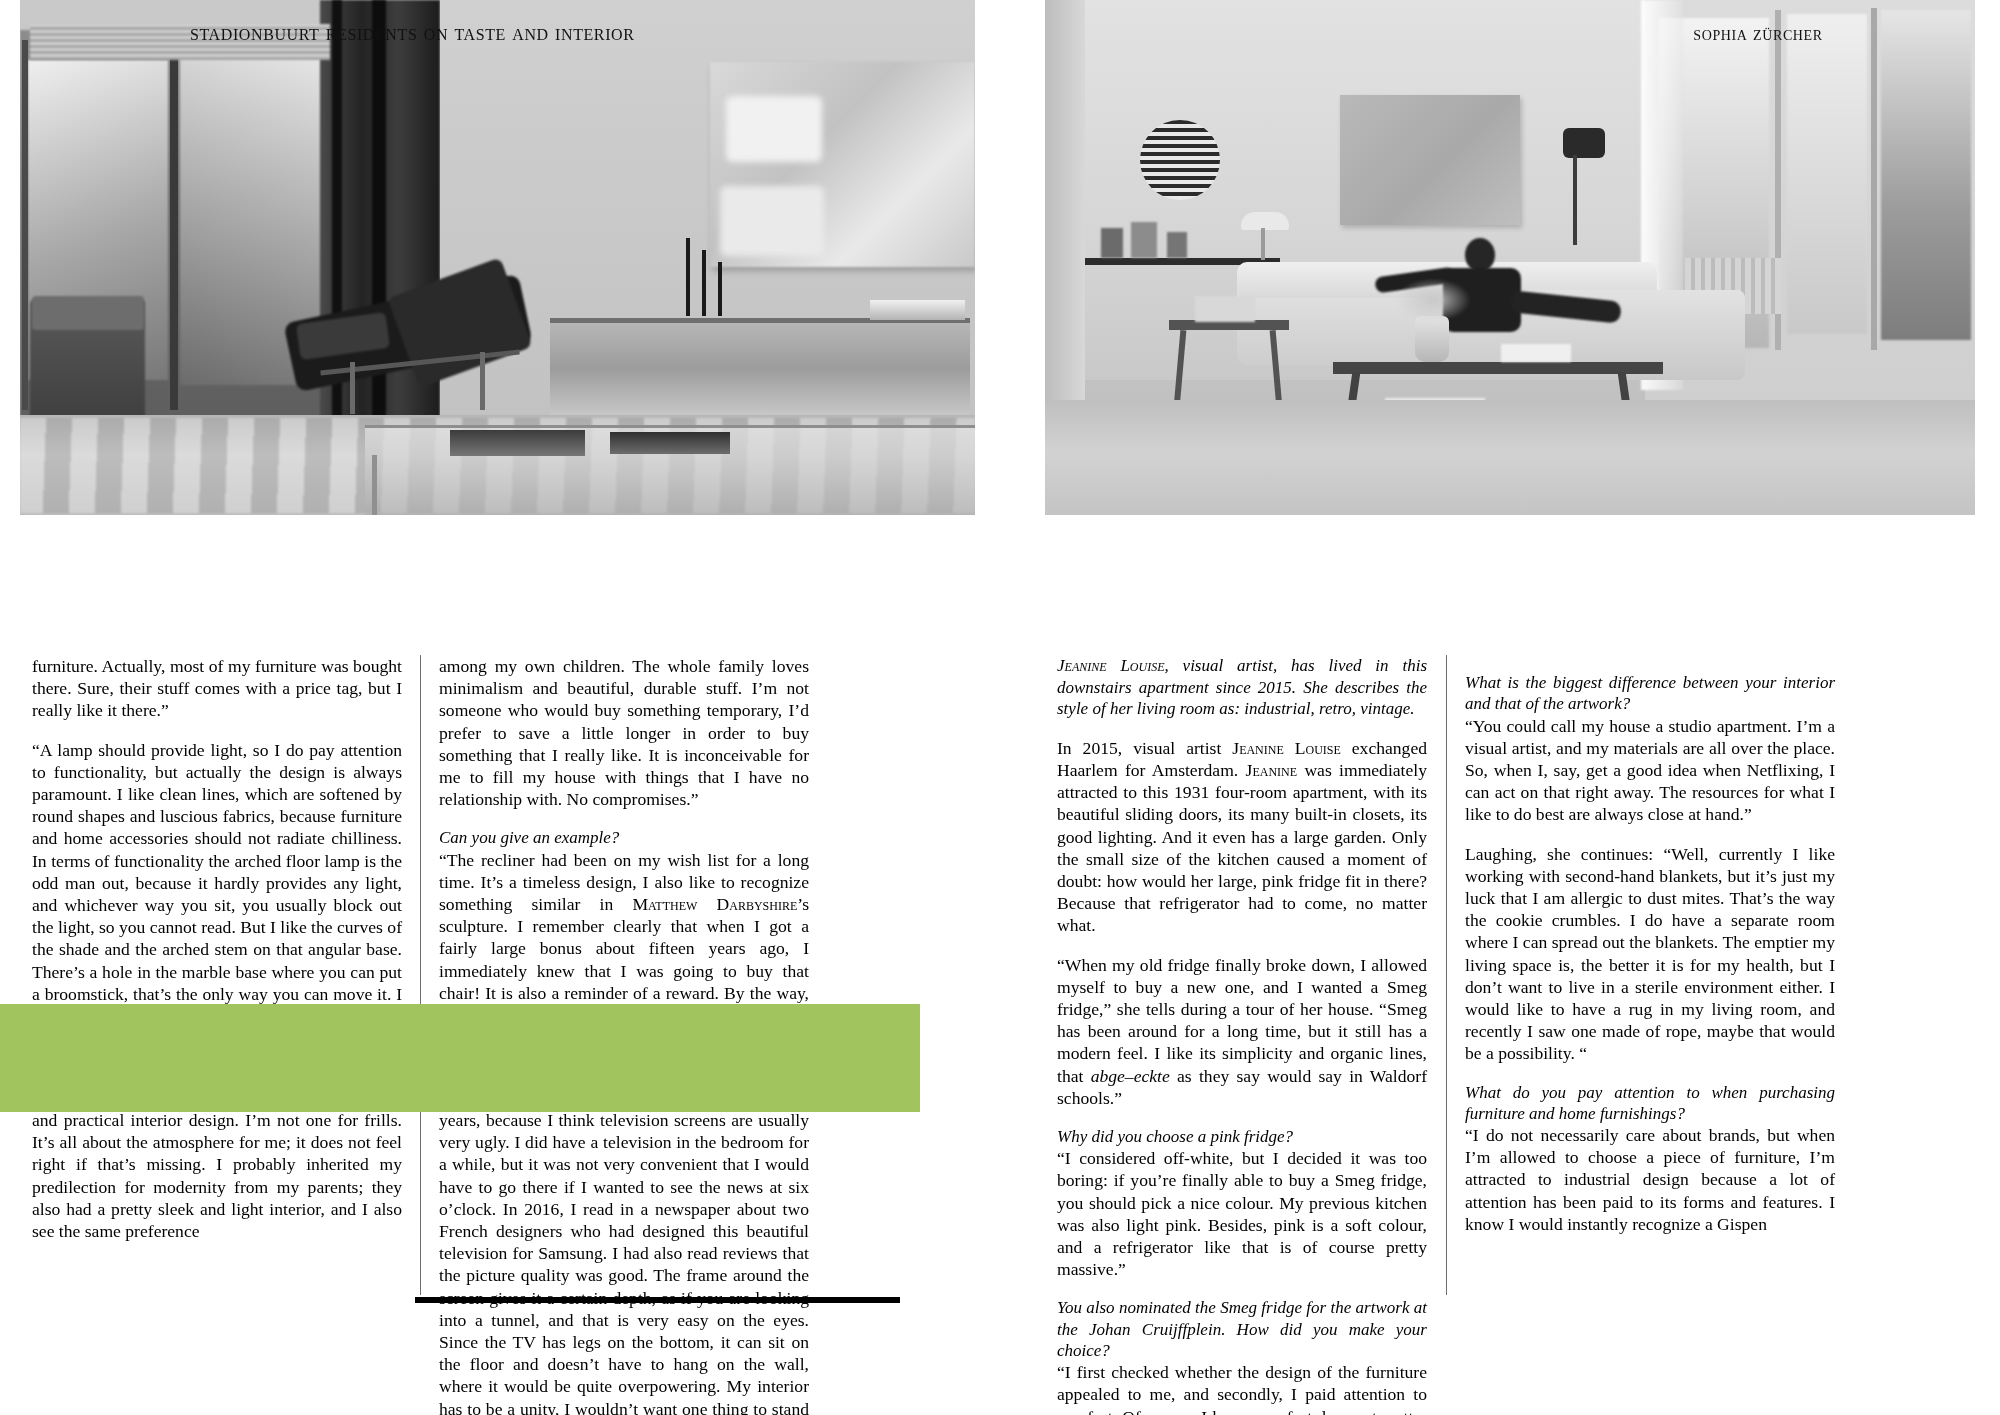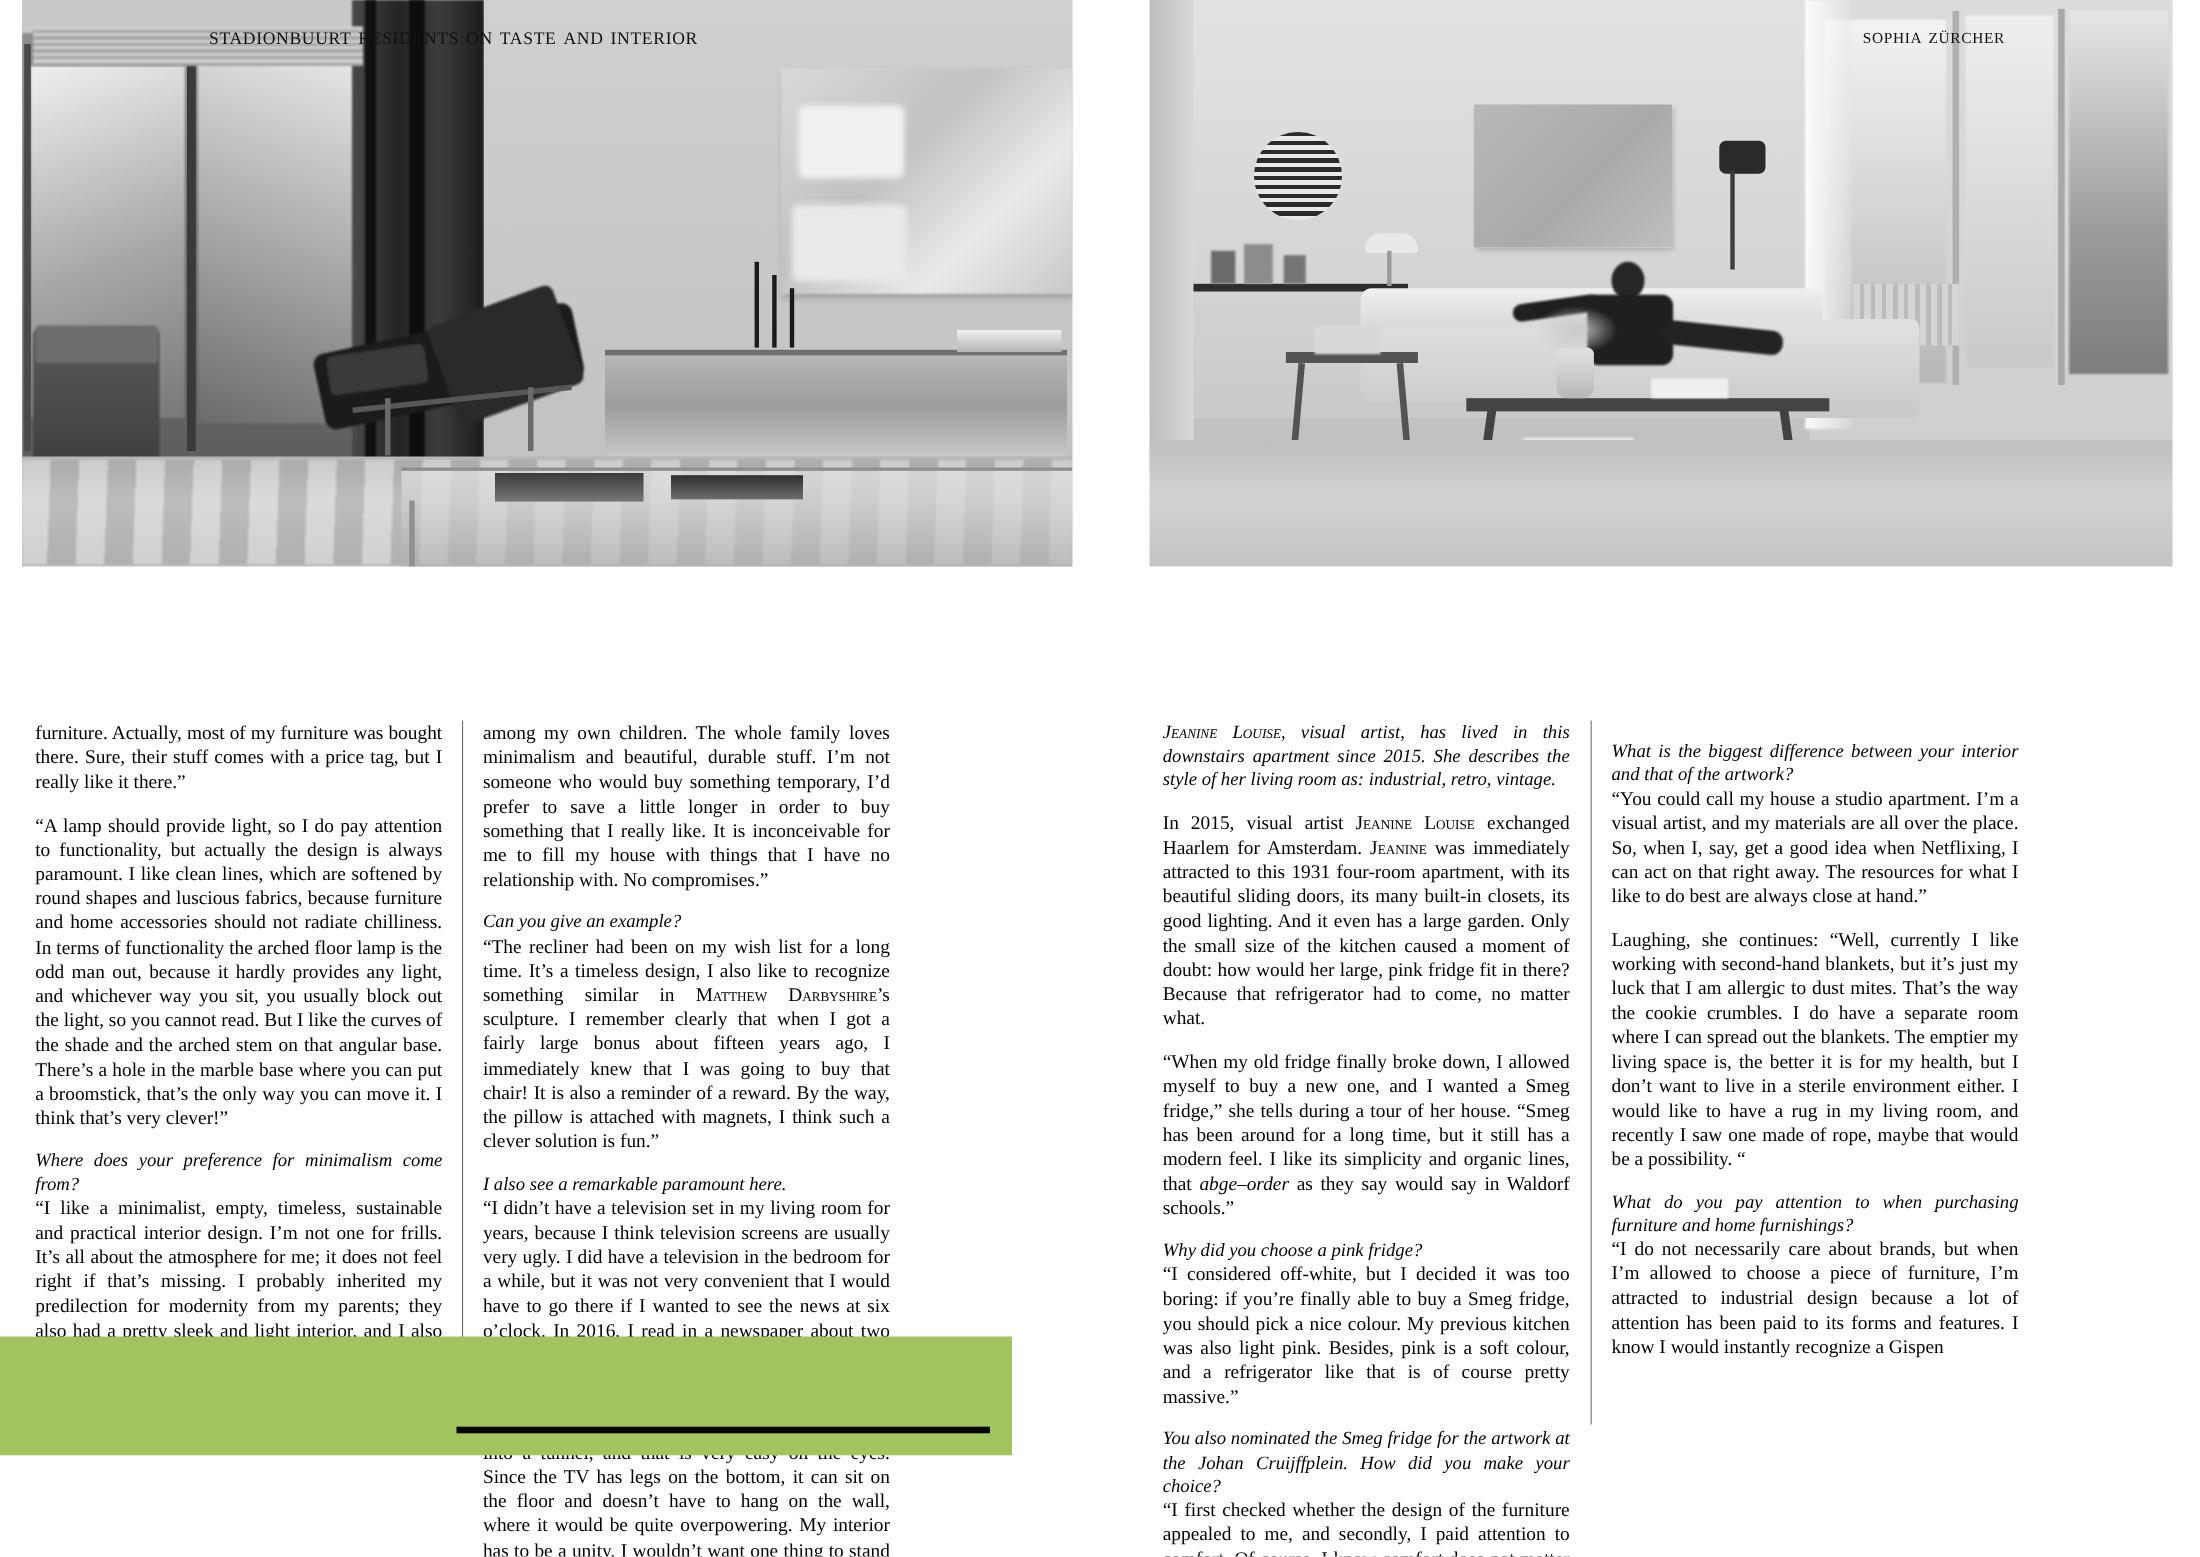--- a/index.html
+++ b/index.html
@@ -1,20 +1,20 @@
 <!DOCTYPE html>
 <html><head>
 <meta charset="utf-8">
 <style>
   html,body{margin:0;padding:0;background:#ffffff;}
   body{width:2000px;height:1415px;position:relative;overflow:hidden;
        font-family:"Liberation Serif","DejaVu Serif",serif;color:#000;}
 
   .spread{position:absolute;inset:0;display:flex;}
-  .page{position:relative;height:1323px;background:#fff;}
+  .page{position:relative;height:1112px;background:#fff;}
   .page-left{width:1000px;}
   .page-right{width:1000px;}
 
   
   .photo{position:absolute;overflow:hidden;filter:grayscale(1);}
   .photo-left{left:20px;top:0;width:955px;height:515px;}
   .photo-right{left:45px;top:0;width:930px;height:515px;}
 
   
   .room{position:absolute;inset:0;
@@ -217,21 +217,21 @@
         <span>Sophia Zürcher</span>
       </div>
     </div>
 
     <div class="cols cols-right">
       <div class="col c3">
         <p class="intro"><span class="sci">Jeanine Louise</span><span>, visual artist, has lived in this downstairs apartment since 2015. She describes the style of her living room as: industrial, retro, vintage.</span></p>
         <span class="gap"></span>
         <p><span>In 2015, visual artist </span><span class="sc">Jeanine Louise</span><span> exchanged Haarlem for Amsterdam. </span><span class="sc">Jeanine</span><span> was immediately attracted to this 1931 four-room apartment, with its beautiful sliding doors, its many built-in closets, its good lighting. And it even has a large garden. Only the small size of the kitchen caused a moment of doubt: how would her large, pink fridge fit in there? Because that refrigerator had to come, no matter what.</span></p>
         <span class="gap"></span>
-        <p><span>“When my old fridge finally broke down, I allowed myself to buy a new one, and I wanted a Smeg fridge,” she tells during a tour of her house. “Smeg has been around for a long time, but it still has a modern feel. I like its simplicity and organic lines, that </span><span style="font-style:italic">abge–order</span><span> as they say would say in Waldorf schools.”</span></p>
+        <p><span>“When my old fridge finally broke down, I allowed myself to buy a new one, and I wanted a Smeg fridge,” she tells during a tour of her house. “Smeg has been around for a long time, but it still has a modern feel. I like its simplicity and organic lines, that </span><span style="font-style:italic">abge–eckte</span><span> as they say would say in Waldorf schools.”</span></p>
         <span class="gap"></span>
         <p class="q">Why did you choose a pink fridge?</p>
         <p>“I considered off-white, but I decided it was too boring: if you’re finally able to buy a Smeg fridge, you should pick a nice colour. My previous kitchen was also light pink. Besides, pink is a soft colour, and a refrigerator like that is of course pretty massive.”</p>
         <span class="gap"></span>
         <p class="q">You also nominated the Smeg fridge for the artwork at the Johan Cruijffplein. How did you make your choice?</p>
         <p>“I first checked whether the design of the furniture appealed to me, and secondly, I paid attention to comfort. Of course, I know comfort does not matter in a bronze work of art, but I looked for what appealed to me, how I would decorate my own house if I</p>
       </div>
       <div class="col c4">
         <span class="gap"></span>
         <p class="q">What is the biggest difference between your interior and that of the artwork?</p>

